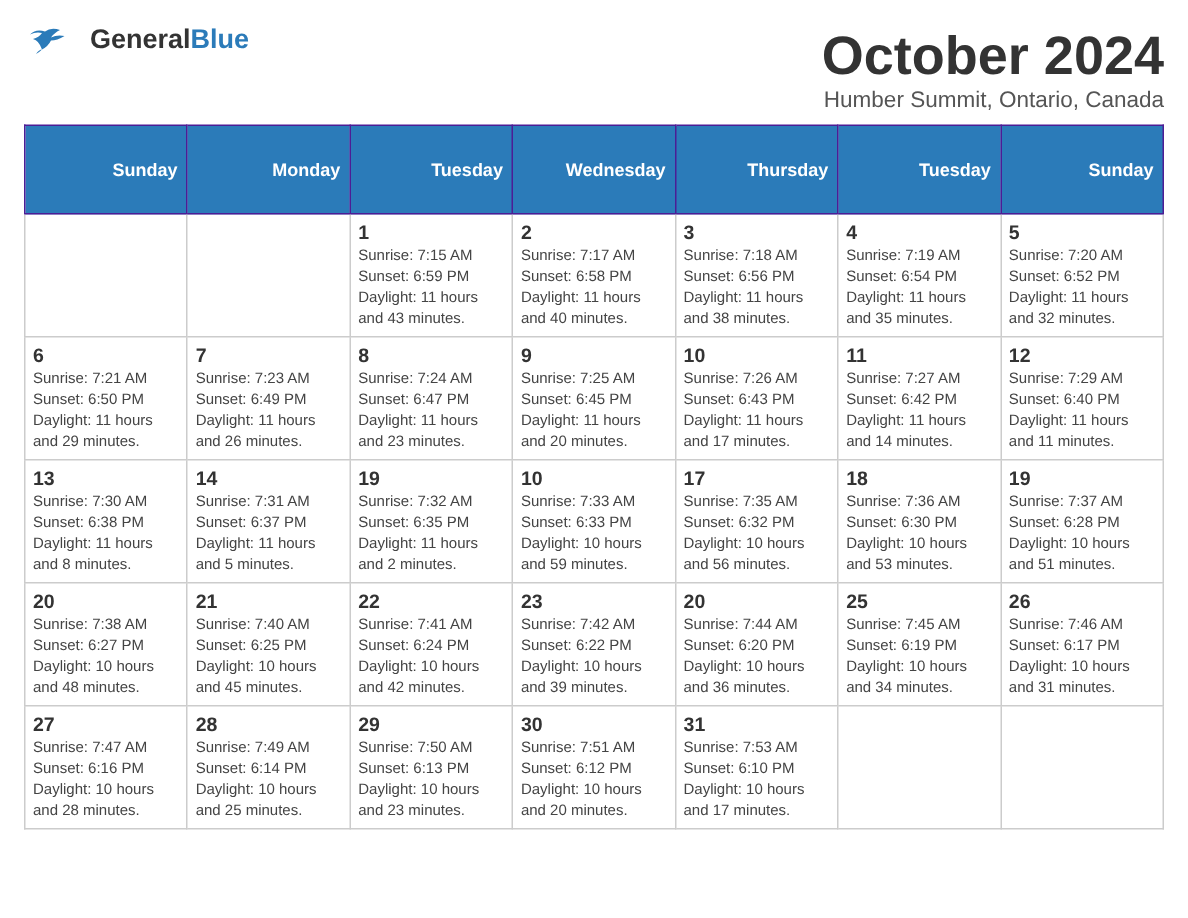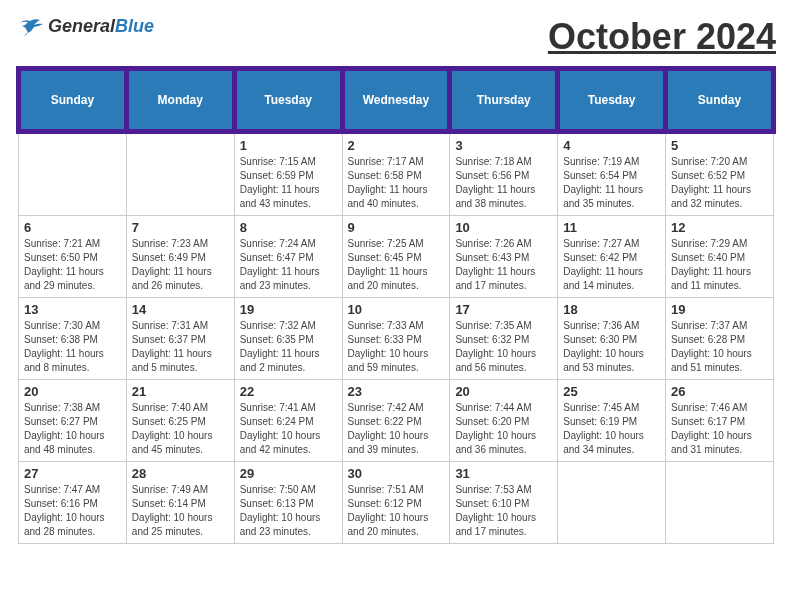--- a/index.html
+++ b/index.html
@@ -12,22 +12,21 @@
     }
     .header-area {
       display: flex;
       justify-content: space-between;
       align-items: flex-start;
       margin-bottom: 8px;
     }
     .logo {
       display: flex;
       align-items: center;
-      gap: 4px;
-      font-style: italic;
+      gap: 16px;
     }
     .logo-text-general {
       font-size: 18px;
       font-weight: bold;
       color: #333;
     }
     .logo-text-blue {
       font-size: 18px;
       font-weight: bold;
       color: #2b7bb9;
@@ -36,39 +35,38 @@
       width: 28px;
       height: 20px;
     }
     .title-area {
       text-align: right;
     }
     .month-title {
       font-size: 36px;
       font-weight: bold;
       color: #333;
-      text-decoration: underline;
     }
     .location-title {
       font-size: 15px;
       color: #555;
     }
     table {
       width: 100%;
       border-collapse: collapse;
       table-layout: fixed;
     }
     th {
       background: #2b7bb9;
       color: #fff;
       font-size: 12px;
       font-weight: bold;
-      text-align: center;
+      text-align: right;
       padding: 22px 6px;
-      border: 5px solid #4c1d95;
+      border: 1px solid #4c1d95;
     }
     td {
       border: 1px solid #ccc;
       vertical-align: top;
       padding: 4px 5px;
       font-size: 10.5px;
       color: #333;
       height: 78px;
       background: #fff;
     }
@@ -105,20 +103,21 @@
     <svg class="logo-bird" viewBox="0 0 28 20" xmlns="http://www.w3.org/2000/svg">
       <path d="M14,4 Q18,1 24,3 Q20,5 18,8 Q22,6 27,7 Q22,10 18,10 Q16,14 12,16 Q10,10 6,9 Q10,8 12,5 Q8,4 4,6 Q8,2 14,4Z" fill="#2b7bb9"></path>
       <path d="M12,16 Q10,18 8,19 Q10,16 12,16Z" fill="#2b7bb9"></path>
     </svg>
     <div>
       <span class="logo-text-general">General</span><span class="logo-text-blue">Blue</span>
     </div>
   </div>
   <div class="title-area">
     <div class="month-title">October 2024</div>
+    <div class="location-title">Humber Summit, Ontario, Canada</div>
   </div>
 </div>
 
 <table>
   <thead>
     <tr>
     <th>Sunday</th>
         <th>Monday</th>
         <th>Tuesday</th>
         <th>Wednesday</th>

